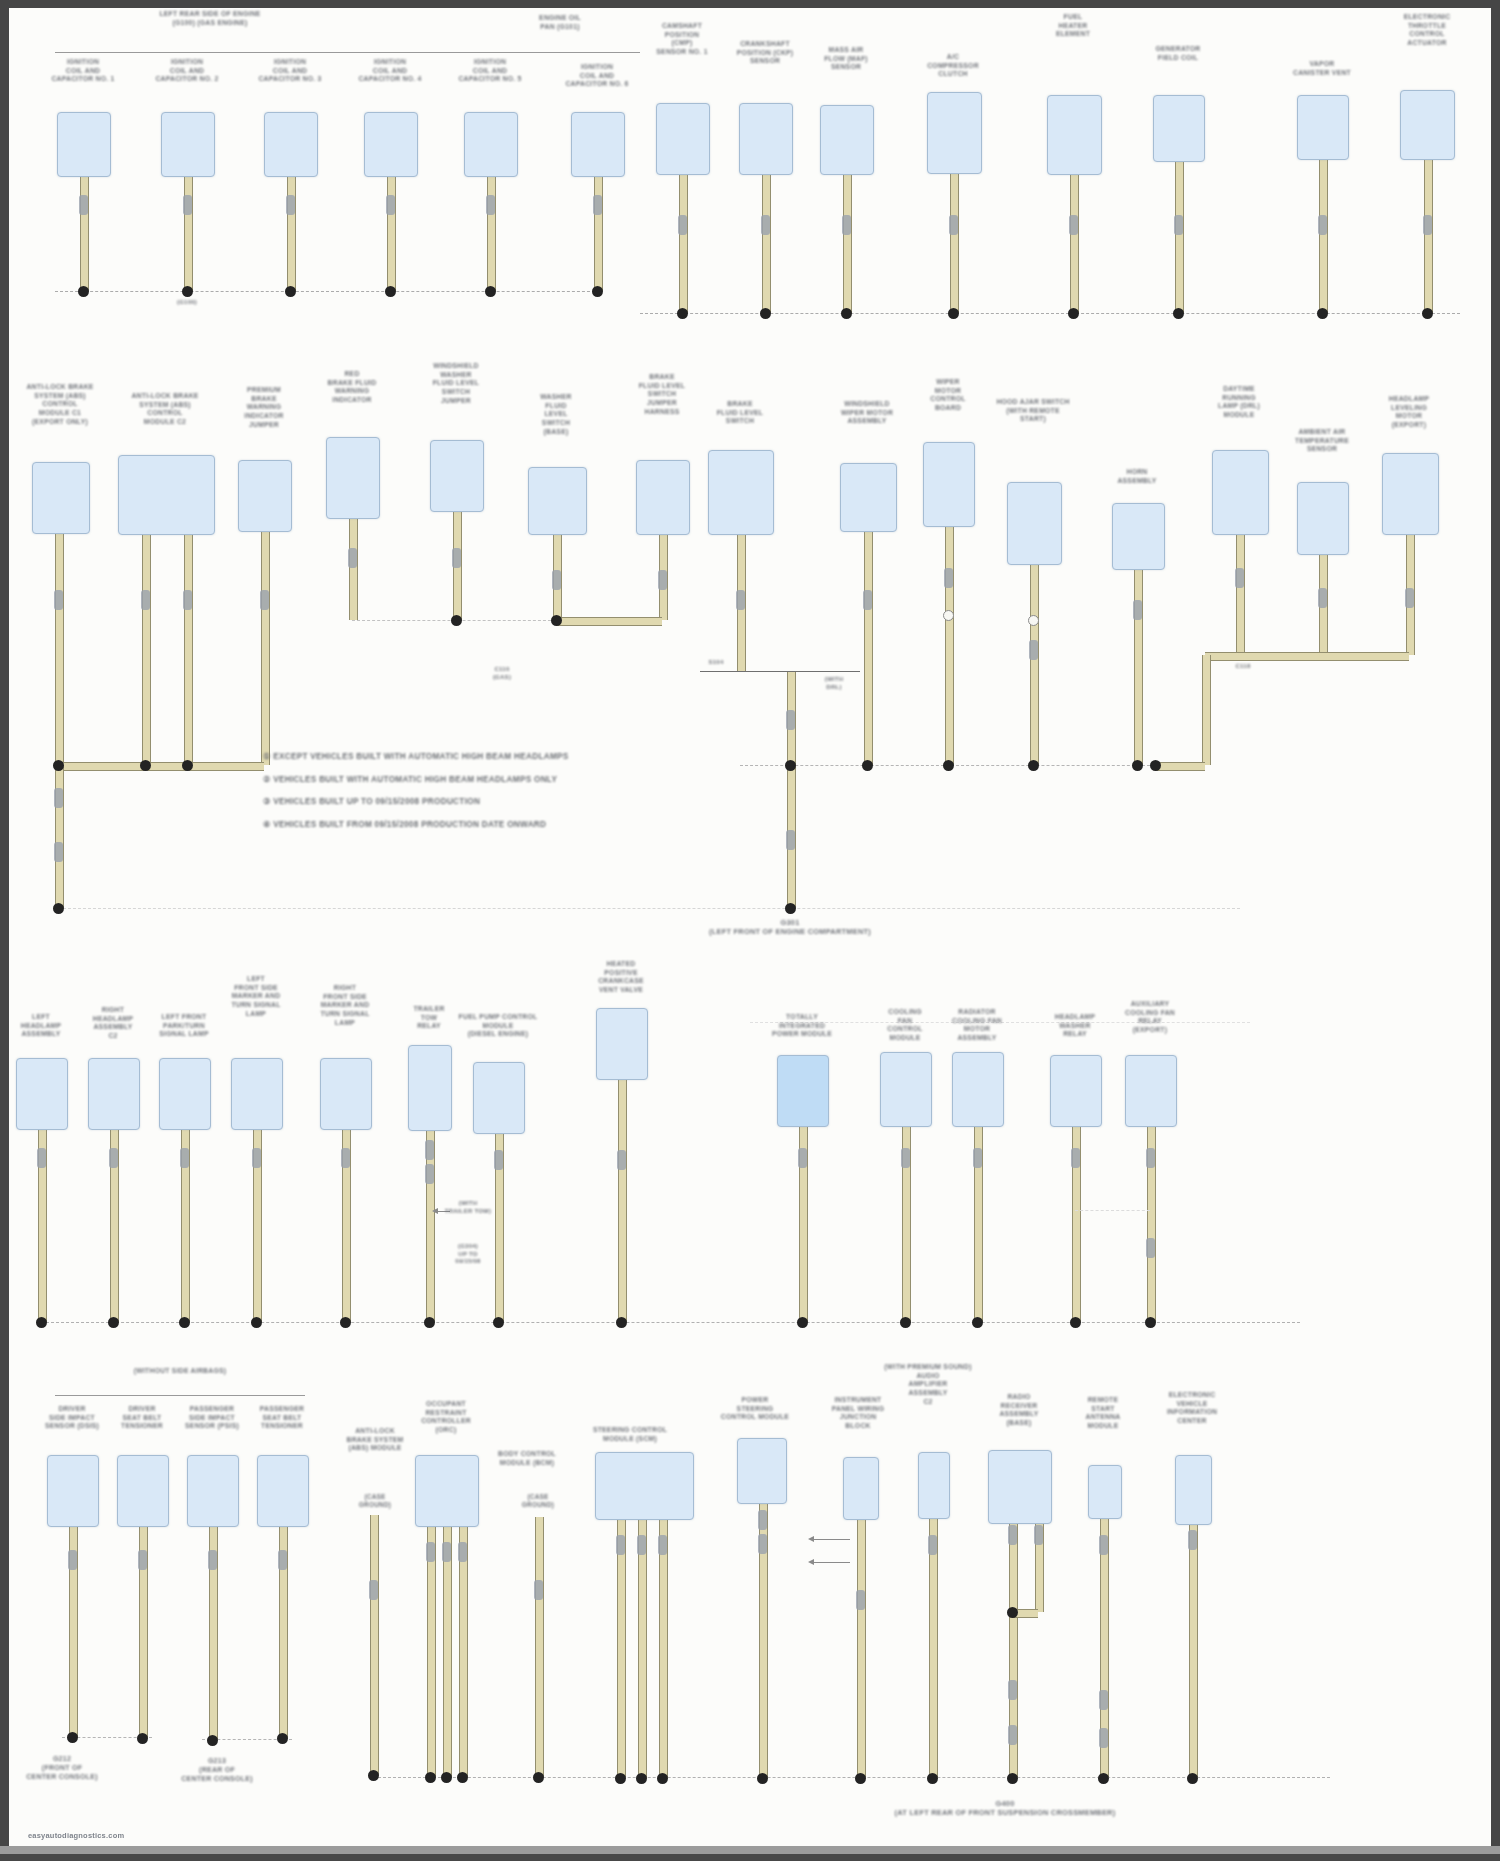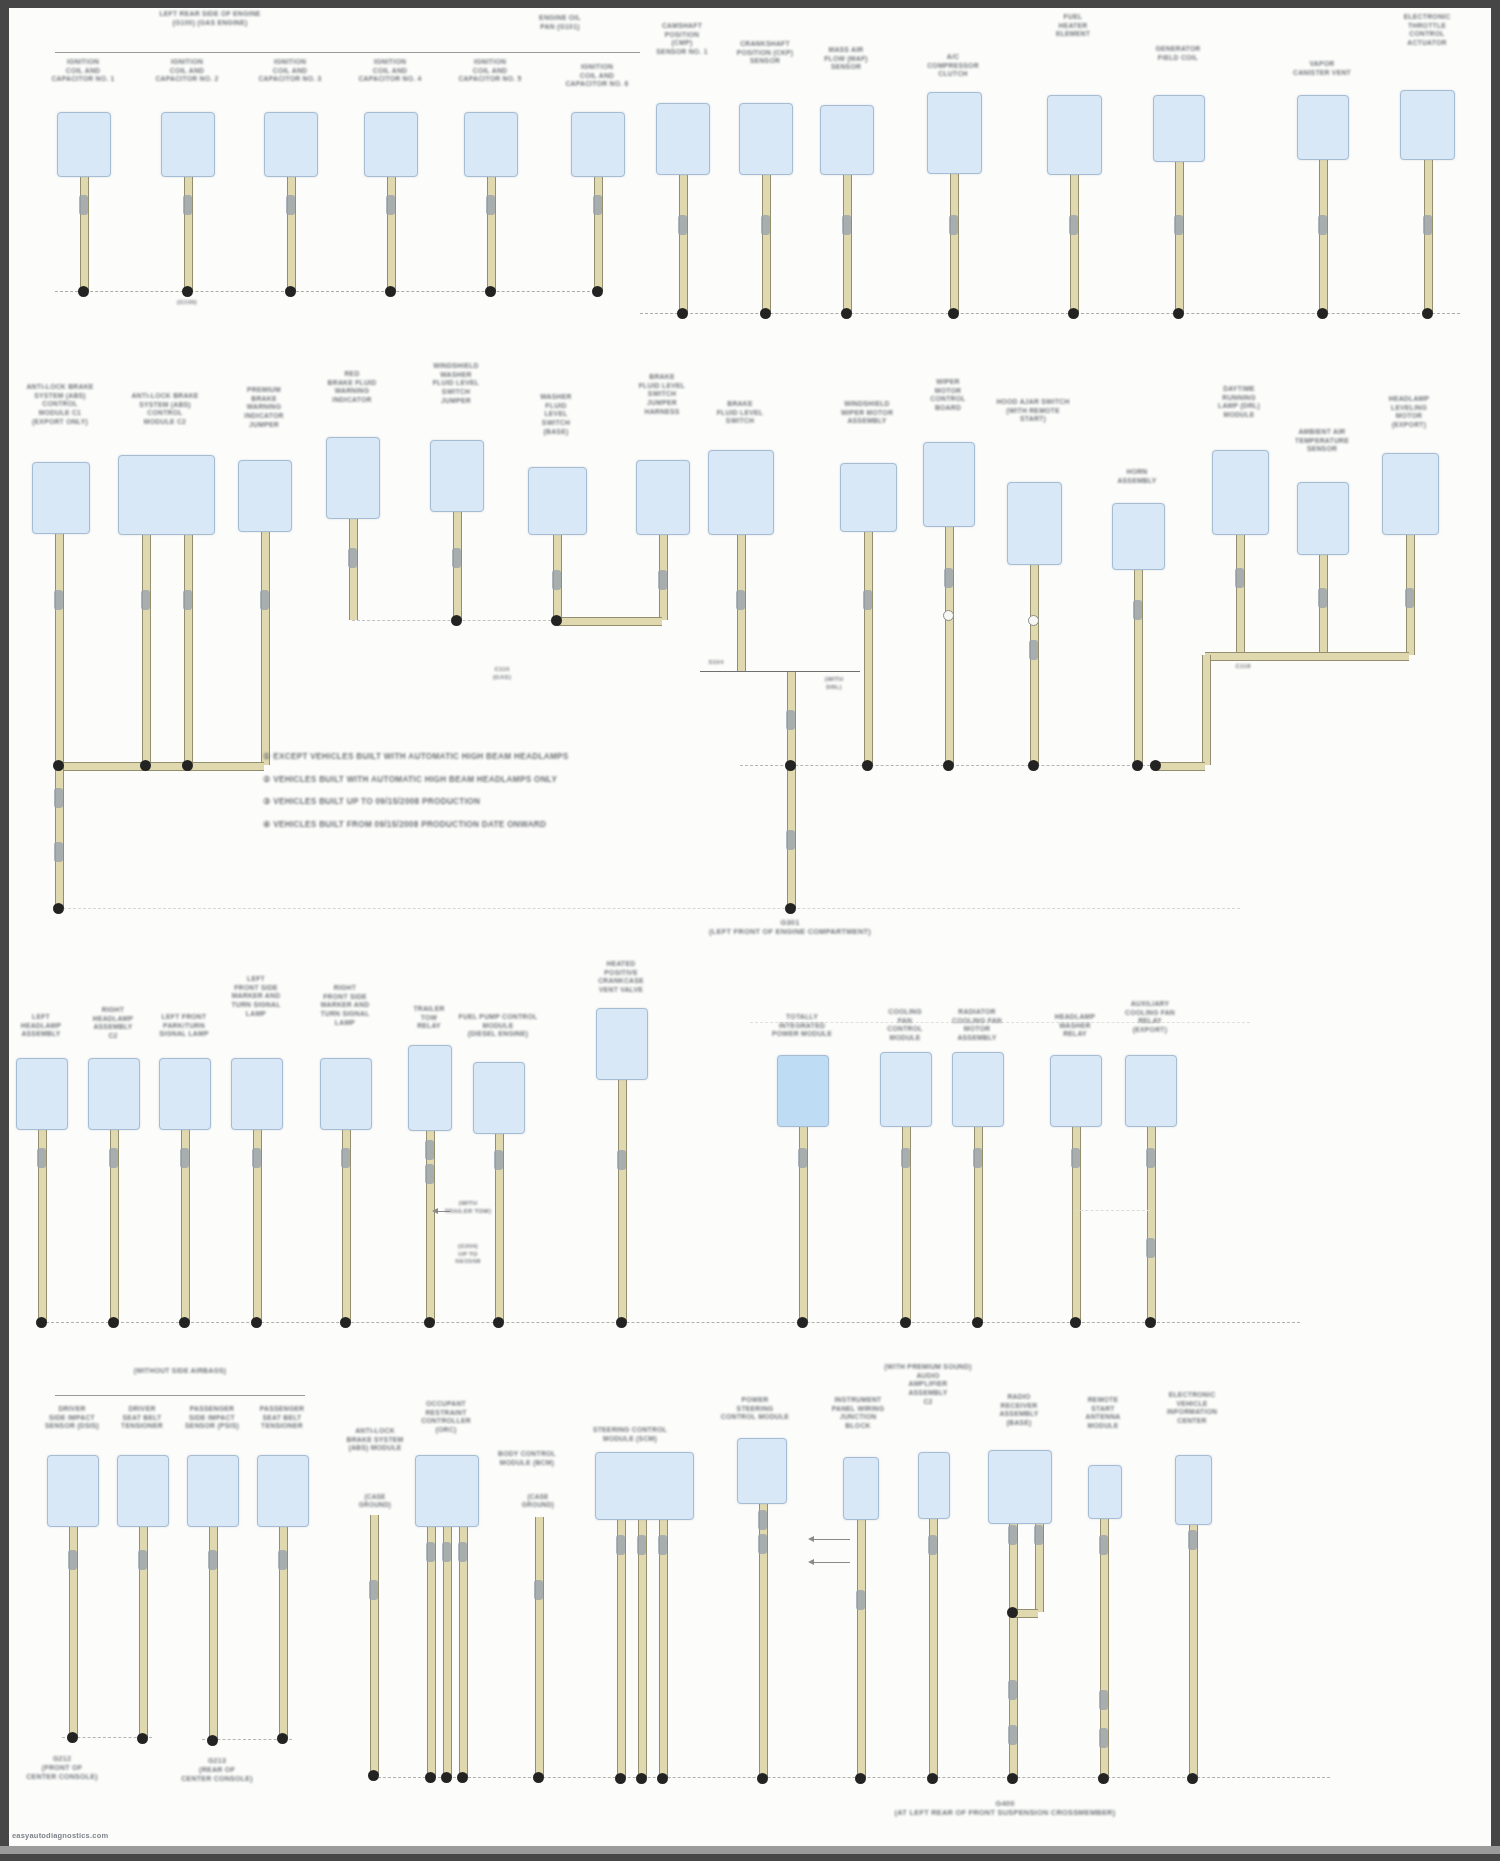--- a/index.html
+++ b/index.html
@@ -541,16 +541,16 @@
 VEHICLE
 INFORMATION
 CENTER</div>
       <div class="lbl" style="left: 1005px; top: 1799px; font-size: 7.4px;">G400
 (AT LEFT REAR OF FRONT SUSPENSION CROSSMEMBER)</div>
       <div class="lbl left" id="legend" style="left: 263px; top: 746px;">①  EXCEPT VEHICLES BUILT WITH AUTOMATIC HIGH BEAM HEADLAMPS
 ②  VEHICLES BUILT WITH AUTOMATIC HIGH BEAM HEADLAMPS ONLY
 ③  VEHICLES BUILT UP TO 09/15/2008 PRODUCTION
 ④  VEHICLES BUILT FROM 09/15/2008 PRODUCTION DATE ONWARD</div>
     </div>
-  <span id="watermark" style="left:12px;top:1831px;">easyautodiagnostics.com</span>
+  <span id="watermark" style="left:28px;top:1831px;">easyautodiagnostics.com</span>
   <div id="bottom-strip1"></div>
   <div id="bottom-strip2"></div>
 </div>
 
 </body></html>

